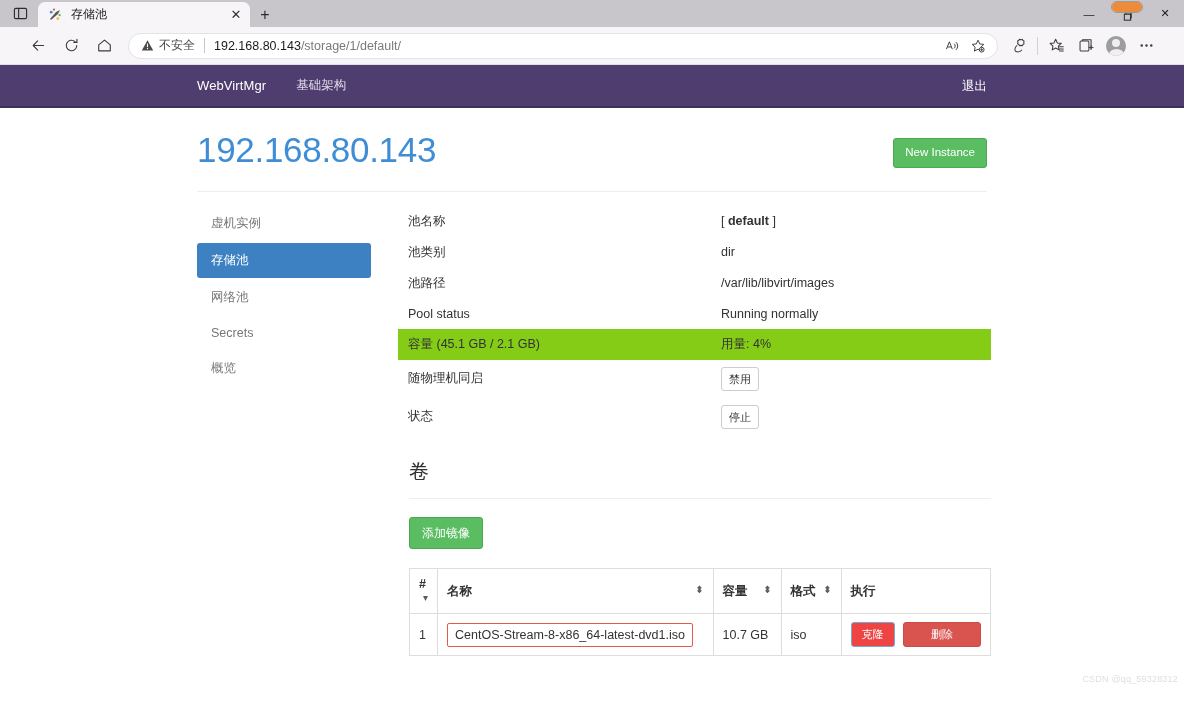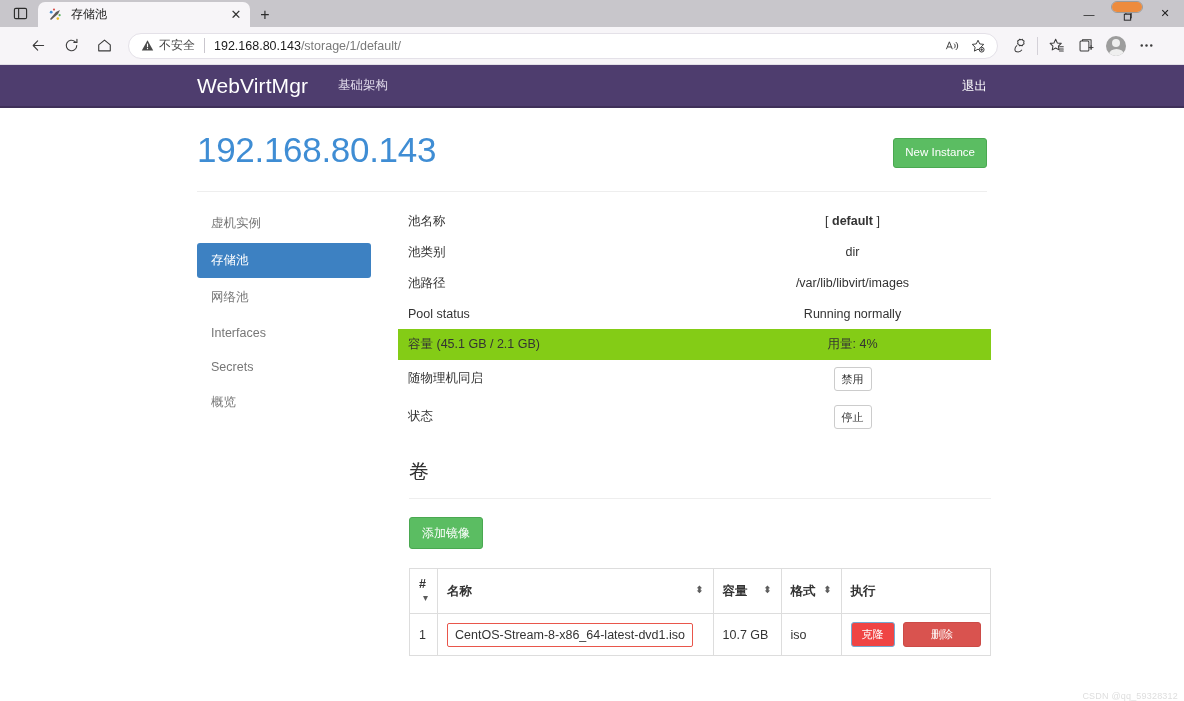--- a/index.html
+++ b/index.html
@@ -128,21 +128,21 @@
     background: #4e3d6e;
     border-bottom: 2px solid #3f3059;
     display: flex; align-items: center;
     padding: 0 0;
   }
   .navbar-inner {
     width: 790px; margin: 0 auto;
     display: flex; align-items: center; height: 43px;
   }
   .brand {
-    color: #ffffff; font-size: 21px;
+    color: #ffffff; font-size: 13px;
     margin-right: 30px; letter-spacing: .1px;
   }
   .nav-link { color: #e2dcec; font-size: 12.5px; }
   .nav-right { margin-left: auto; }
   .nav-right .nav-link { color: #ffffff; font-size: 12.5px; }
 
   .container { width: 790px; margin: 0 auto; padding-top: 23px; position: relative; }
 
   .page-head { display: flex; align-items: flex-start; }
   .page-title {
@@ -175,21 +175,21 @@
   .side-item.active { background: #3d81c2; color: #ffffff; }
 
   .detail { flex: 1 1 auto; padding-left: 15px; }
   .kv-row {
     display: flex; align-items: center;
     min-height: 30px; padding: 7px 7px 7px 10px;
     font-size: 12.5px; color: #333333;
   }
   .kv-row.striped { background: #84cc16; }
   .kv-key { width: 313px; flex: 0 0 313px; }
-  .kv-val { flex: 1 1 auto; text-align: center; }
+  .kv-val { flex: 1 1 auto; }
   .kv-val b { font-weight: 700; }
   .btn-default-xs {
     background: #ffffff; border: 1px solid #cccccc; color: #333333;
     padding: 4px 7px; font-size: 11px; border-radius: 3px;
     display:inline-block; line-height: 1.3;
   }
 
   .section-title {
     font-size: 20px; color: #333333; font-weight: 400;
     margin: 22px 0 0; padding-left: 11px;
@@ -232,21 +232,21 @@
   .btn-info {
     background: #ef4444; border-color: #74a9d2; color:#fff;
     padding: 6px 10px; font-size: 11px; margin-right: 5px;
   }
   .btn-danger {
     background: #d9534f; border-color: #cc4b47; color:#fff;
     padding: 6px 27px; font-size: 11px;
   }
 
   .watermark {
-    position: absolute; right: 6px; bottom: 0;
+    position: absolute; right: 6px; bottom: 17px;
     font-size: 9px; color: #dedede;
     letter-spacing: .2px;
     white-space: nowrap;
     text-align: right;
   }
 </style>
 </head>
 <body>
 
 <div class="browser">
@@ -395,21 +395,20 @@
       </div>
 
       <div class="hr"></div>
 
       <div class="body-row">
 
         <div class="sidebar">
           <div class="side-item">虚机实例</div>
           <div class="side-item active">存储池</div>
           <div class="side-item">网络池</div>
-          <div class="side-item">Interfaces</div>
           <div class="side-item">Secrets</div>
           <div class="side-item">概览</div>
         </div>
 
         <div class="detail">
 
           <div class="kv-row">
             <span class="kv-key">池名称</span>
             <span class="kv-val">[&nbsp;<b>default</b>&nbsp;]</span>
           </div>

